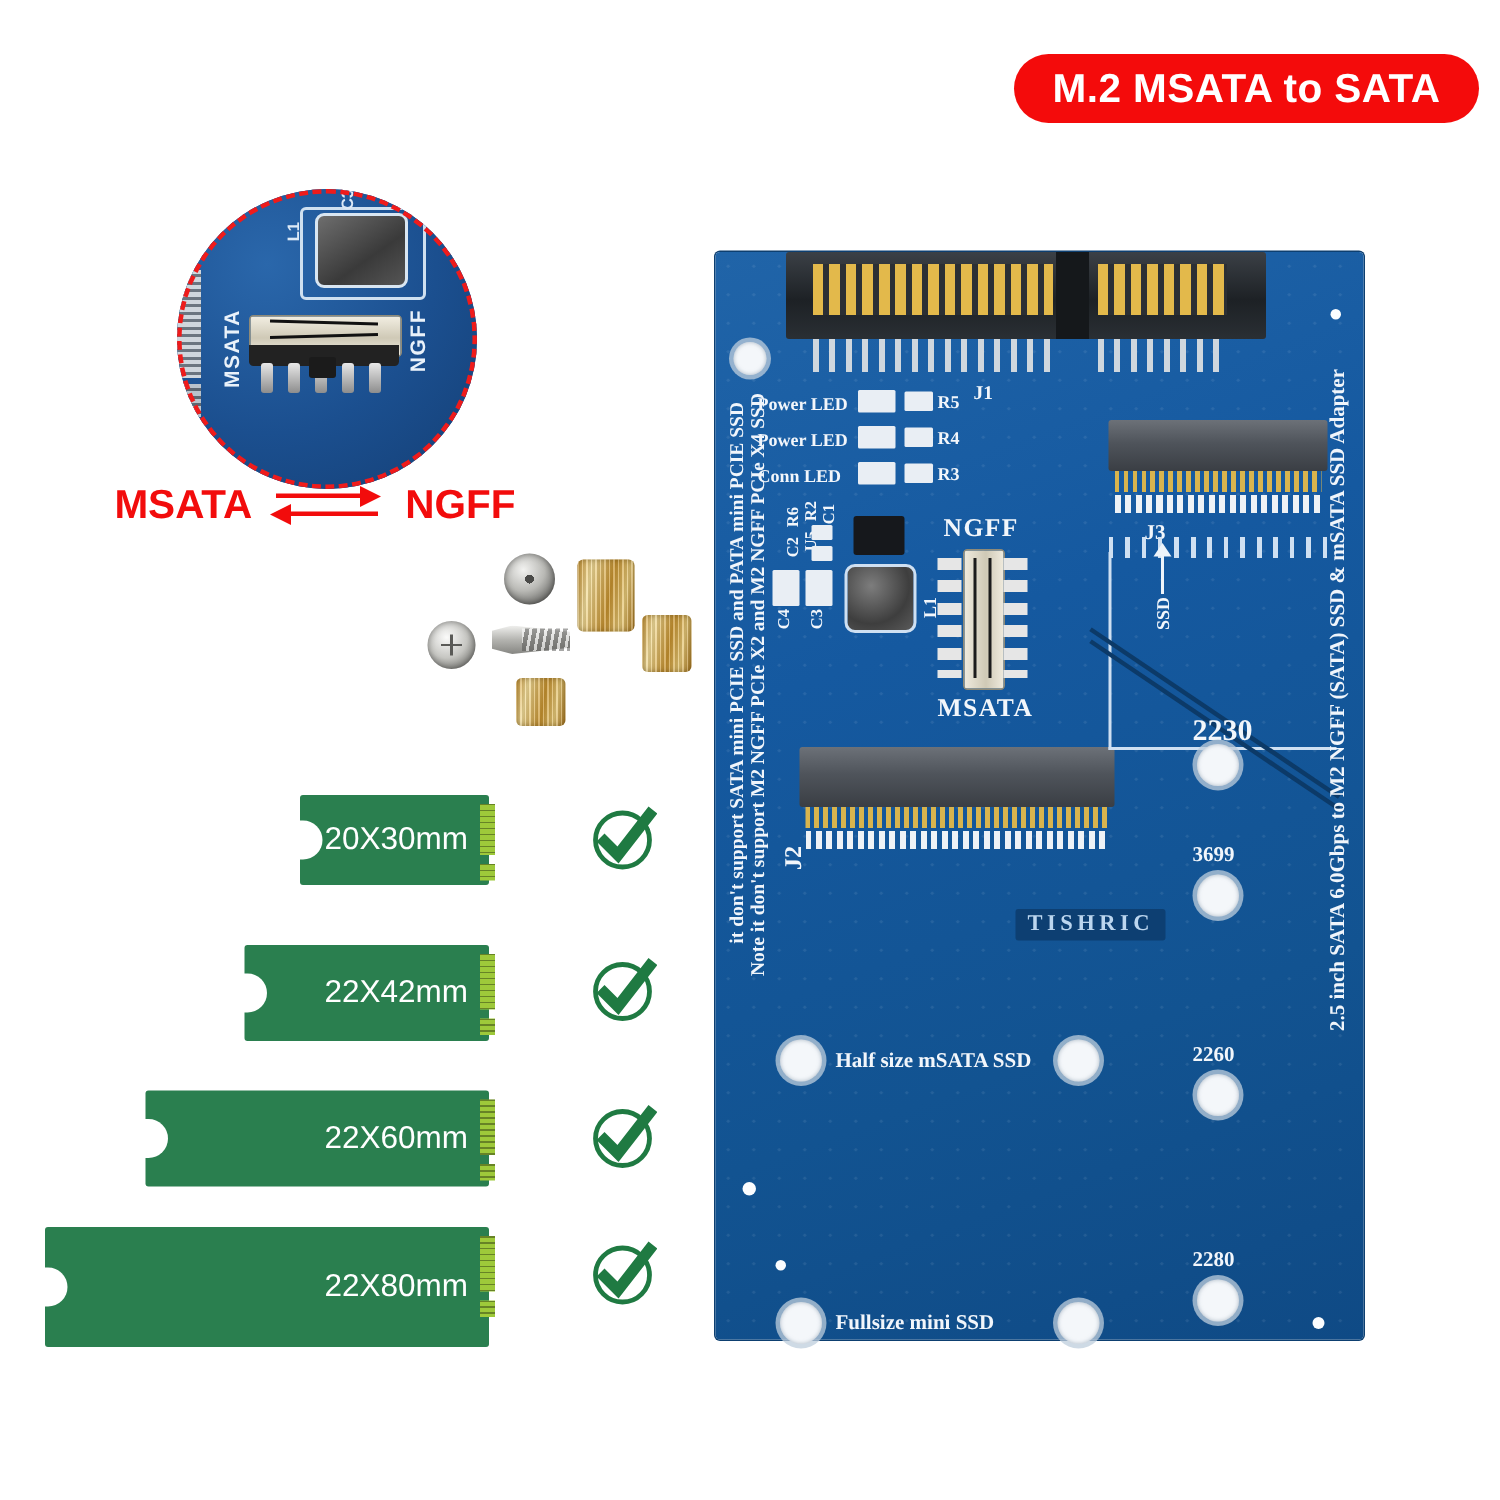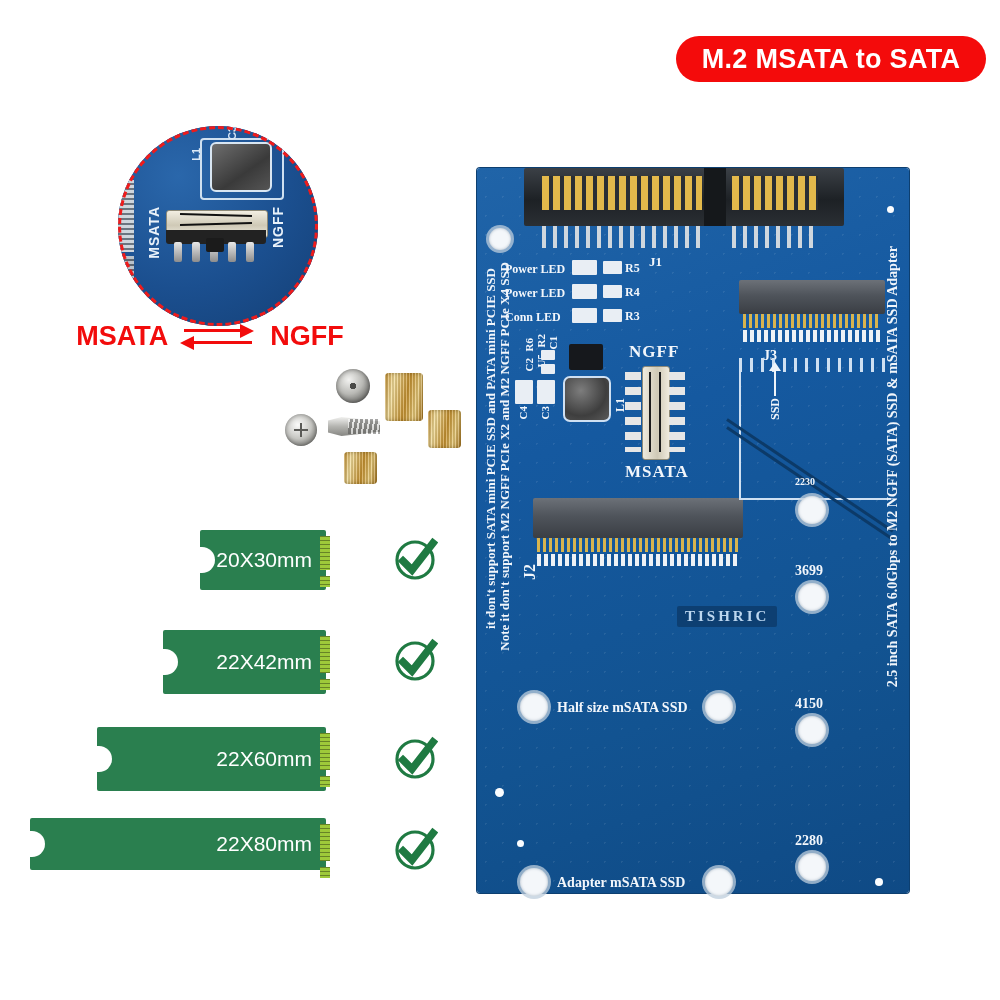--- a/index.html
+++ b/index.html
@@ -216,21 +216,21 @@
   <div class="notch"></div>
   <div class="fingers" style="top:6px;height:37px;width:10px;"></div>
   <div class="fingers" style="top:49px;height:11px;width:10px;"></div>
   <div class="cap">22X60mm</div>
 </div>
 <svg class="check" style="left:392px;top:736px" viewBox="0 0 46 46">
   <circle cx="23" cy="23" r="18" fill="none" stroke="#1f7a42" stroke-width="3.2"></circle>
   <path d="M11 24 L20 33 L41 6" fill="none" stroke="#1f7a42" stroke-width="7.5" stroke-linecap="square"></path>
 </svg>
 
-<div class="ssd" style="left:30px;top:818px;width:296px;height:52px;">
+<div class="ssd" style="left:30px;top:818px;width:296px;height:80px;">
   <div class="notch"></div>
   <div class="fingers" style="top:6px;height:37px;width:10px;"></div>
   <div class="fingers" style="top:49px;height:11px;width:10px;"></div>
   <div class="cap">22X80mm</div>
 </div>
 <svg class="check" style="left:392px;top:827px" viewBox="0 0 46 46">
   <circle cx="23" cy="23" r="18" fill="none" stroke="#1f7a42" stroke-width="3.2"></circle>
   <path d="M11 24 L20 33 L41 6" fill="none" stroke="#1f7a42" stroke-width="7.5" stroke-linecap="square"></path>
 </svg>
 
@@ -305,34 +305,34 @@
        background:repeating-linear-gradient(90deg,#cfe0f2 0 3px,transparent 3px 11px);border:none;height:14px;"></div>
   <div class="trace" style="left:262px;top:200px;width:150px;height:130px;border-top:none;border-right:none;"></div>
   <div class="tracethin" style="left:250px;top:250px;width:200px;height:3px;transform:rotate(34deg);transform-origin:left center;"></div>
   <div class="tracethin" style="left:250px;top:258px;width:200px;height:3px;transform:rotate(34deg);transform-origin:left center;"></div>
 
   <div class="abs" style="left:297px;top:196px;width:2px;height:32px;background:#eef4fa;"></div>
   <div class="abs" style="left:292px;top:194px;width:0;height:0;border-left:6px solid transparent;
        border-right:6px solid transparent;border-bottom:9px solid #eef4fa;"></div>
   <div class="silk vtext" style="left:291px;top:230px;font-size:12px;">SSD</div>
 
-  <div class="silk" style="left:318px;top:308px;font-size:10px;">2230</div>
+  <div class="silk" style="left:318px;top:308px;font-size:20px;">2230</div>
   <div class="hole" style="left:321px;top:328px;width:28px;height:28px;"></div>
   <div class="silk" style="left:318px;top:395px;font-size:14px;">3699</div>
   <div class="hole" style="left:321px;top:415px;width:28px;height:28px;"></div>
-  <div class="silk" style="left:318px;top:528px;font-size:14px;">4150</div>
+  <div class="silk" style="left:318px;top:528px;font-size:14px;">2260</div>
   <div class="hole" style="left:321px;top:548px;width:28px;height:28px;"></div>
   <div class="silk" style="left:318px;top:665px;font-size:14px;">2280</div>
   <div class="hole" style="left:321px;top:685px;width:28px;height:28px;"></div>
 
   <div class="hole" style="left:43px;top:525px;width:28px;height:28px;"></div>
   <div class="silk" style="left:80px;top:532px;font-size:14px;">Half size  mSATA SSD</div>
   <div class="hole" style="left:228px;top:525px;width:28px;height:28px;"></div>
   <div class="hole" style="left:43px;top:700px;width:28px;height:28px;"></div>
-  <div class="silk" style="left:80px;top:707px;font-size:14px;">Adapter  mSATA SSD</div>
+  <div class="silk" style="left:80px;top:707px;font-size:14px;">Fullsize  mini SSD</div>
   <div class="hole" style="left:228px;top:700px;width:28px;height:28px;"></div>
 
   <div class="holeplain" style="left:18px;top:620px;width:9px;height:9px;"></div>
   <div class="holeplain" style="left:40px;top:672px;width:7px;height:7px;"></div>
   <div class="holeplain" style="left:398px;top:710px;width:8px;height:8px;"></div>
 
   <div id="brand">TISHRIC</div>
 
   <div class="vtext" style="left:20px;top:94px;font-size:13px;">Note it don't support M2 NGFF PCIe X2 and M2 NGFF PCIe X4 SSD</div>
   <div class="vtext" style="left:6px;top:100px;font-size:13px;">it don't support SATA mini PCIE SSD and PATA mini PCIE SSD</div>

